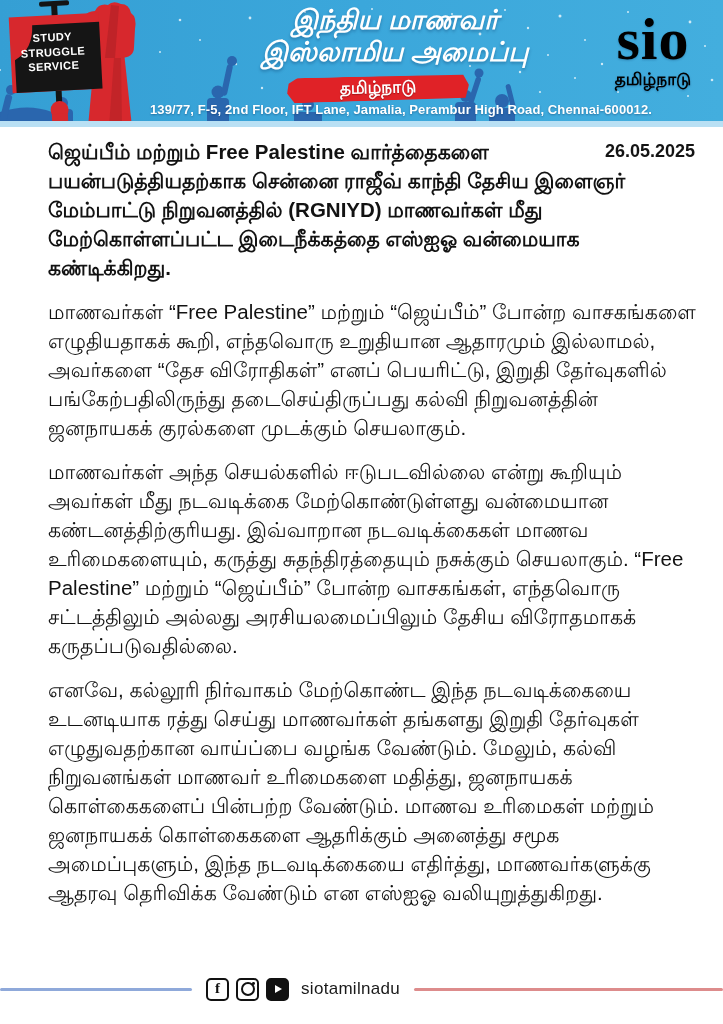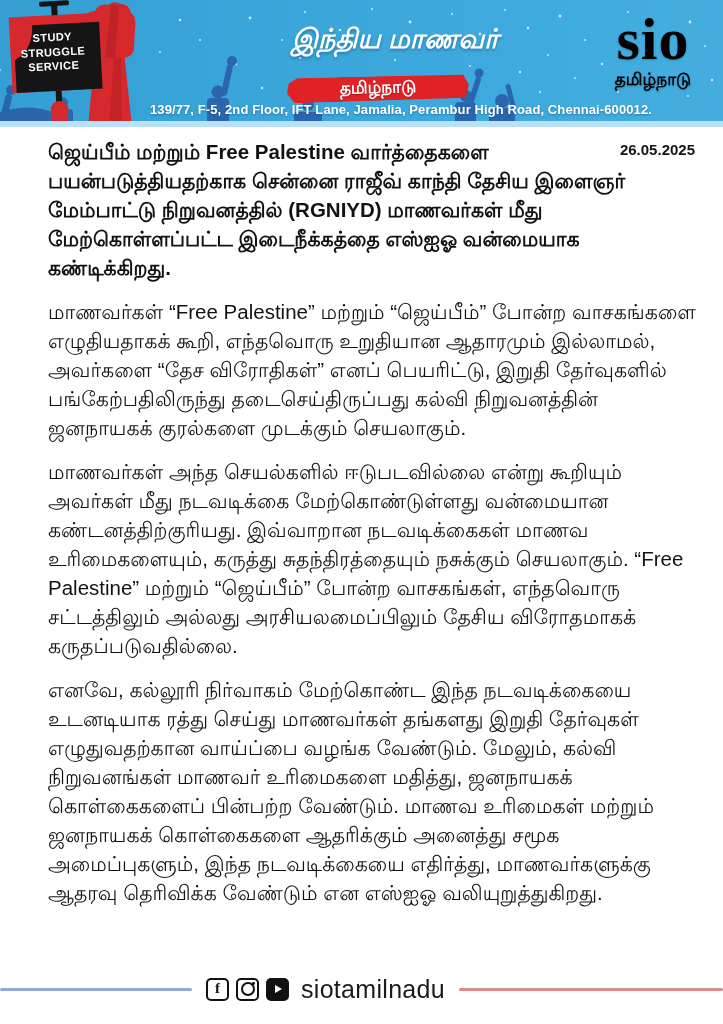--- a/index.html
+++ b/index.html
@@ -11,21 +11,21 @@
   
   .header{position:relative;width:723px;height:127px;}
   .header svg{position:absolute;left:0;top:0;}
   .placard-text{
     position:absolute;left:20px;top:30px;width:66px;
     transform:rotate(-3deg);text-align:center;
     color:#fff;font-weight:bold;font-size:11px;line-height:14.5px;
     letter-spacing:.4px;font-family:"Liberation Sans",sans-serif;
   }
   .org-title{
-    position:absolute;left:170px;top:23px;width:450px;text-align:center;
+    position:absolute;left:170px;top:4px;width:450px;text-align:center;
     color:#fff;font-weight:800;font-style:italic;
     font-size:27px;line-height:32px;
     text-shadow:0 2px 3px rgba(10,50,95,.35);
     font-family:"Liberation Sans",sans-serif;
   }
   .state-banner{
     position:absolute;left:287px;top:76px;width:182px;height:25px;
     background:#e02227;transform:rotate(-1.5deg);
     clip-path:polygon(1% 22%,6% 0%,97% 4%,100% 45%,98% 96%,4% 100%,0% 60%);
     display:flex;align-items:center;justify-content:center;
@@ -48,21 +48,21 @@
   }
   .sio-logo .sio-state{
     display:block;margin-top:2px;font-weight:bold;font-size:17px;
     text-shadow:0 1px 2px rgba(10,50,95,.35);
   }
   
   .statement{position:absolute;left:0;top:127px;width:723px;height:845px;
     padding:10px 26px 0 36px;box-sizing:border-box;}
   .date{
     float:right;margin:4px 2px 0 12px;
-    font-weight:bold;font-size:15px;color:#141414;
+    font-weight:bold;font-size:18px;color:#141414;
   }
   .statement p{
     margin:0 0 15px 12px;color:#121212;
     font-size:20.5px;line-height:29px;letter-spacing:0;
   }
   .statement p.lead{font-weight:bold;}
   
   .footer{
     position:absolute;left:0;right:0;bottom:22px;height:26px;
     display:flex;align-items:center;
@@ -80,21 +80,21 @@
     font-family:"Liberation Serif",serif;font-weight:bold;
     font-size:15px;color:#111;line-height:1;margin-top:-1px;
   }
   .ig-lens{width:10px;height:10px;border:2px solid #111;border-radius:50%;}
   .ig-dot{position:absolute;right:2.5px;top:2.5px;width:2.8px;height:2.8px;background:#111;border-radius:50%;}
   .icon-box.yt{background:#111;}
   .yt-play{
     width:0;height:0;margin-left:2px;
     border-left:7px solid #fff;border-top:4.5px solid transparent;border-bottom:4.5px solid transparent;
   }
-  .handle{font-size:25px;color:#1a1a1a;letter-spacing:.3px;}
+  .handle{font-size:17px;color:#1a1a1a;letter-spacing:.3px;}
 </style>
 </head>
 <body>
 
 <div class="poster">
 
   <div class="header">
     <svg width="723" height="127" viewBox="0 0 723 127">
       <defs>
         <linearGradient id="sky" x1="0" y1="0" x2="1" y2="0">
@@ -188,20 +188,21 @@
     </svg>
 
     <div class="placard-text">
       <div>STUDY</div>
       <div>STRUGGLE</div>
       <div>SERVICE</div>
     </div>
 
     <div class="org-title">
       <div>இந்திய மாணவர்</div>
+      <div>இஸ்லாமிய அமைப்பு</div>
     </div>
 
     <div class="state-banner">
       <span>தமிழ்நாடு</span>
     </div>
 
     <div class="address">139/77, F-5, 2nd Floor, IFT Lane, Jamalia, Perambur High Road, Chennai-600012.</div>
 
     <div class="sio-logo">
       <span class="sio-word">sio</span>

